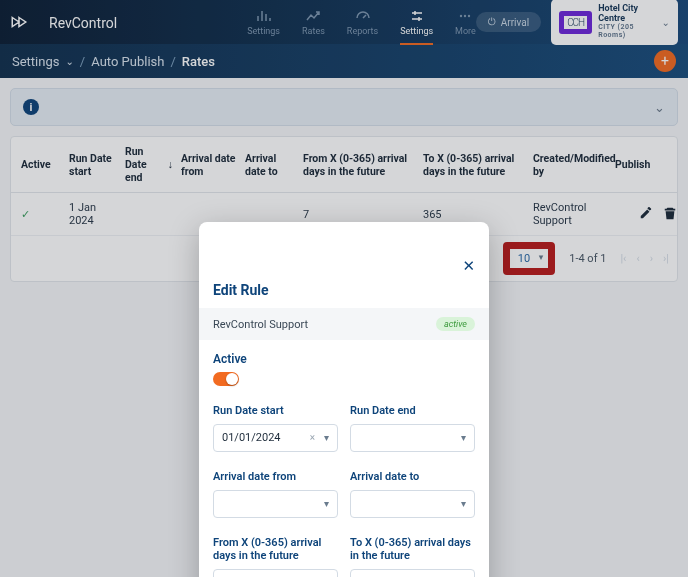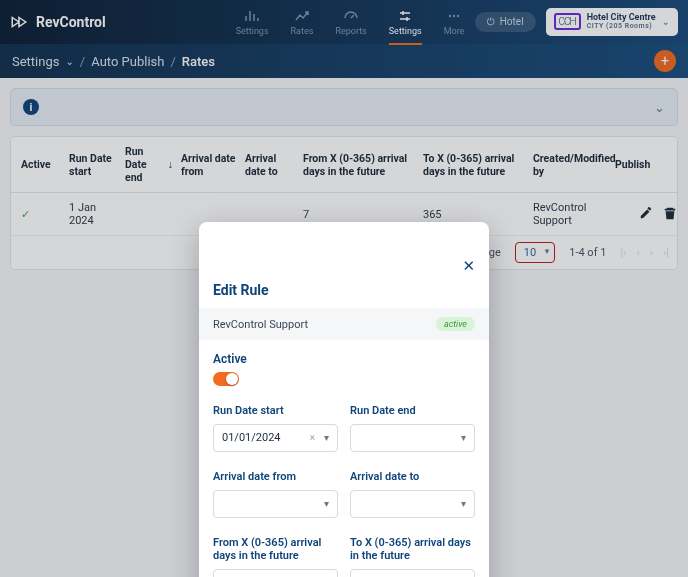--- a/index.html
+++ b/index.html
@@ -1,33 +1,33 @@
 <!DOCTYPE html>
 <html><head>
 <meta charset="utf-8">
 <style>
   * { box-sizing: border-box; margin: 0; padding: 0; font-family: -apple-system, BlinkMacSystemFont, "Segoe UI", Roboto, sans-serif; }
   body { width: 688px; height: 577px; overflow: hidden; background: #f5f6f8; position: relative; }
 
   
   .topbar { height: 44px; background: linear-gradient(90deg,#0d1f35 0%, #123150 40%, #1a4a7a 100%); display:flex; align-items:center; padding:0 10px; color:#fff; }
-  .logo { display:flex; align-items:center; gap:8px; font-weight:700; font-size:14px; }
+  .logo { display:flex; align-items:flex-end; gap:21px; font-weight:400; font-size:14px; }
   .logo svg { width:18px; height:18px; }
   .nav-items { display:flex; gap:22px; margin-left:130px; }
   .nav-item { display:flex; flex-direction:column; align-items:center; font-size:9px; color:#7e97b0; gap:2px; cursor:pointer; position:relative; }
   .nav-item.active { color:#fff; }
   .nav-item.active::after { content:""; position:absolute; bottom:-9px; left:0; right:0; height:2px; background:#f26b21; }
   .nav-icon { width:16px; height:16px; display:flex; align-items:center; justify-content:center; }
   .topbar-right { margin-left:auto; display:flex; align-items:center; gap:10px; }
   .hybrid-pill { background:rgba(255,255,255,.14); border-radius:14px; padding:4px 12px; font-size:10px; color:#c9d6e3; display:flex; align-items:center; gap:5px;}
   .hotel-select { background:#fff; border-radius:5px; padding:5px 8px; display:flex; align-items:center; gap:6px; color:#1a3a5a; min-width:125px;}
   .hotel-text { display:flex; flex-direction:column; line-height:1.1;}
   .hotel-text .l1 { font-size:9px; font-weight:700; }
   .hotel-text .l2 { font-size:7px; letter-spacing:.5px; color:#5a7088; font-weight:600;}
-  .hotel-logo { font-size:10px; font-weight:300; letter-spacing:-1px; border:2px solid #6d28d9; padding:1px 3px; border-radius:3px;}
+  .hotel-logo { font-size:10px; font-weight:300; letter-spacing:-1px; border:5px solid #6d28d9; padding:1px 3px; border-radius:3px;}
 
   
   .crumb-row { height:34px; background:linear-gradient(90deg,#12304e 0%, #1a4d7c 100%); display:flex; align-items:center; padding:0 12px; color:#d7e2ec; font-size:13px; gap:6px;}
   .crumb-row .slash { color:#7ea0bd; }
   .crumb-row .crumb.active { color:#fff; font-weight:500; }
   .add-fab { margin-left:auto; width:22px; height:22px; border-radius:50%; background:#f26b21; color:#fff; display:flex; align-items:center; justify-content:center; font-size:14px; cursor:pointer;}
 
   
   .content { padding:10px; }
   .info-banner { background:#e6edf4; border:1px solid #d3dde8; border-radius:5px; padding:10px 12px; display:flex; align-items:center; gap:10px; color:#0e447a; font-size:13px;}
@@ -37,21 +37,21 @@
   
   .table-wrap { margin-top:10px; background:#fff; border:1px solid #e2e6eb; border-radius:4px; }
   .thead, .trow { display:grid; grid-template-columns: 48px 56px 56px 64px 58px 120px 110px 82px 70px; align-items:center; }
   .thead { font-size:10.5px; font-weight:700; color:#1d2b3a; padding:8px 6px; border-bottom:1px solid #e2e6eb;}
   .thead > div { padding:0 4px; line-height:1.25; display:flex; align-items:center; gap:4px;}
   .trow { font-size:11px; color:#2b3a4a; padding:8px 6px; border-bottom:1px solid #eef1f4;}
   .trow > div { padding:0 4px; }
   .check { color:#3a9d5d; }
   .actions { display:flex; gap:10px; justify-content:flex-end; padding-right:6px;}
   .tfoot { display:flex; align-items:center; justify-content:flex-end; gap:14px; padding:6px 8px; font-size:11px; color:#4a5866;}
-  .pg-select { border:1px solid #b91c1c; border-radius:4px; padding:3px 18px 3px 8px; font-size:11px; color:#2b6aa8; position:relative;}
+  .pg-select { border:7px solid #b91c1c; border-radius:4px; padding:3px 18px 3px 8px; font-size:11px; color:#2b6aa8; position:relative;}
   .pg-select::after{content:"▾"; position:absolute; right:5px; top:3px; font-size:9px; color:#6a7c8e;}
   .pager-icons { display:flex; gap:10px; color:#b5bfca; }
   .pager-icons span[data-enabled="false"]{ color:#d3dbe4; }
 
   
   .backdrop { position:absolute; inset:0; background:rgba(20,30,40,.18); display:flex; align-items:flex-start; justify-content:center; }
   .modal { margin-top:222px; width:290px; background:#fff; border-radius:8px; box-shadow:0 8px 30px rgba(0,0,0,.25); overflow:hidden;}
   .m-head { padding:12px 14px 10px; display:flex; align-items:center;}
   .m-title { font-size:14px; font-weight:700; color:#0e447a;margin-top:48px;}
   .m-close { margin-left:auto; font-size:15px; color:#0e447a; cursor:pointer;}
@@ -120,21 +120,21 @@
             <circle cx="8" cy="8" r="1.2"></circle>
             <circle cx="12" cy="8" r="1.2"></circle>
           </svg>
         </span>
       <span>More</span>
     </div>
   </div>
   <div class="topbar-right">
     <div class="hybrid-pill">
       <span>⏻</span>
-      <span>Hotel</span>
+      <span>Arrival</span>
     </div>
     <div class="hotel-select">
       <span class="hotel-logo">CCH</span>
       <span class="hotel-text">
         <span class="l1">Hotel City Centre</span>
         <span class="l2">CITY (205 Rooms)</span>
       </span>
       <span style="margin-left:auto;color:#6a7c8e;font-size:10px;">⌄</span>
     </div>
   </div>

